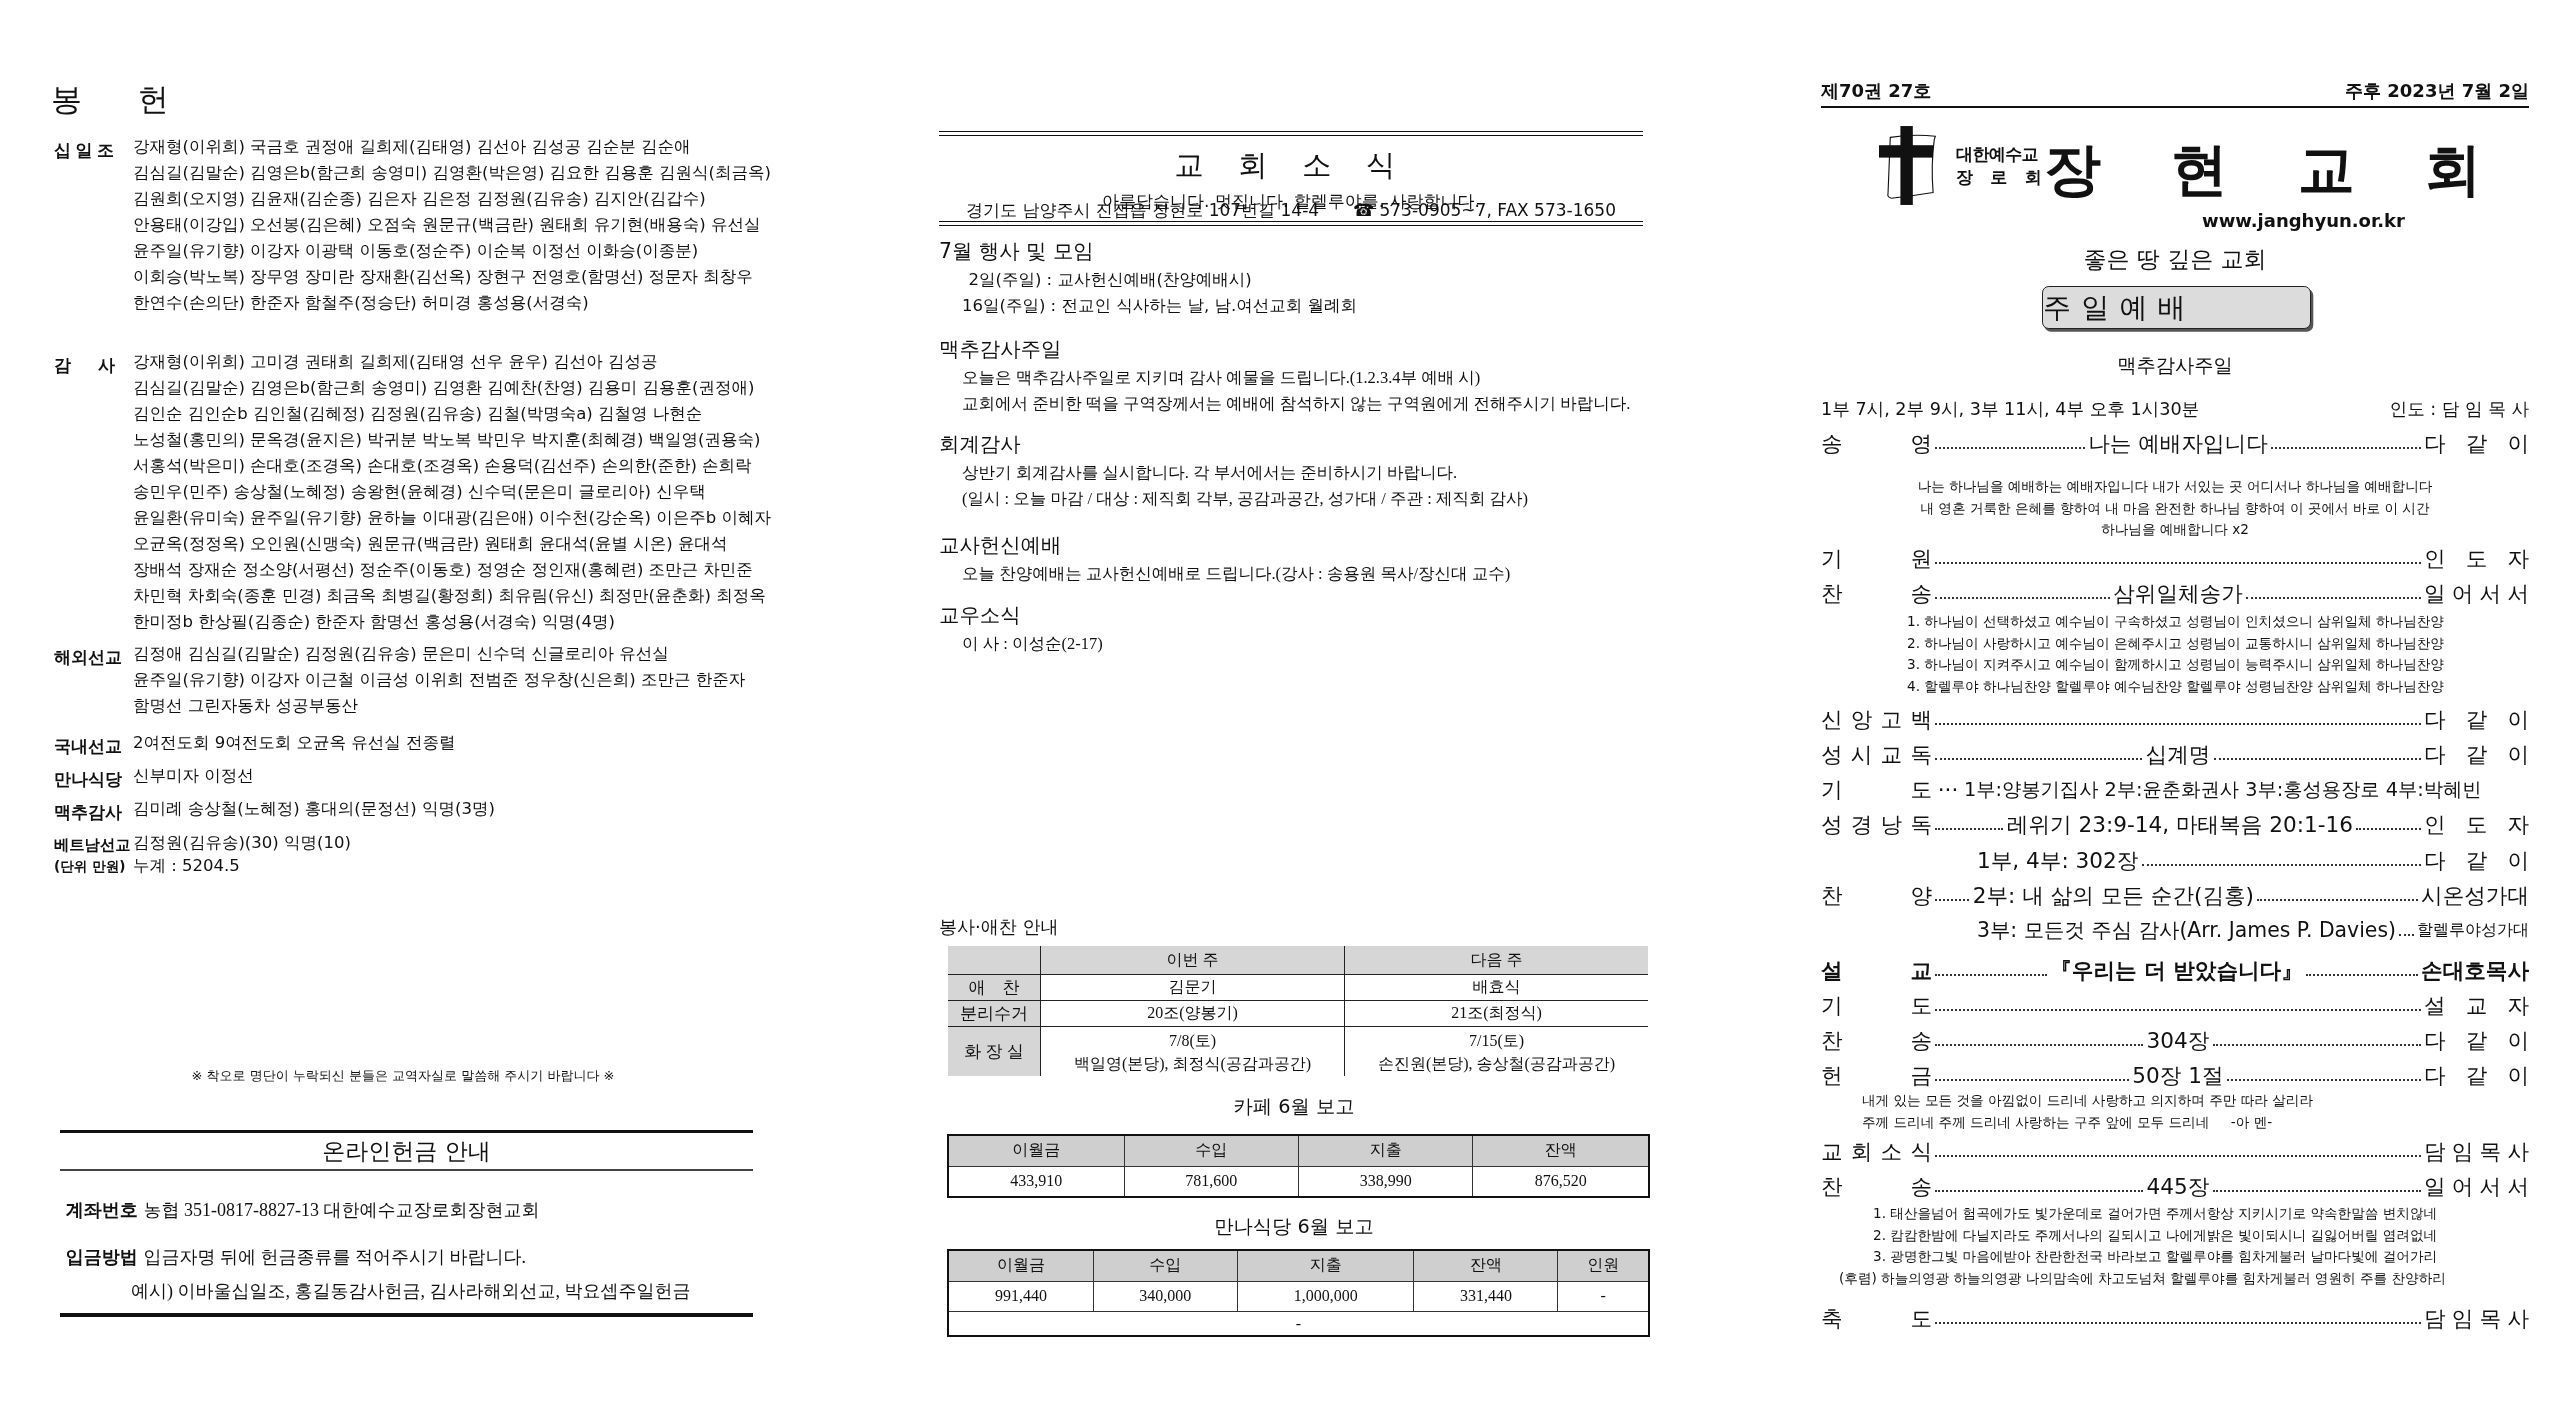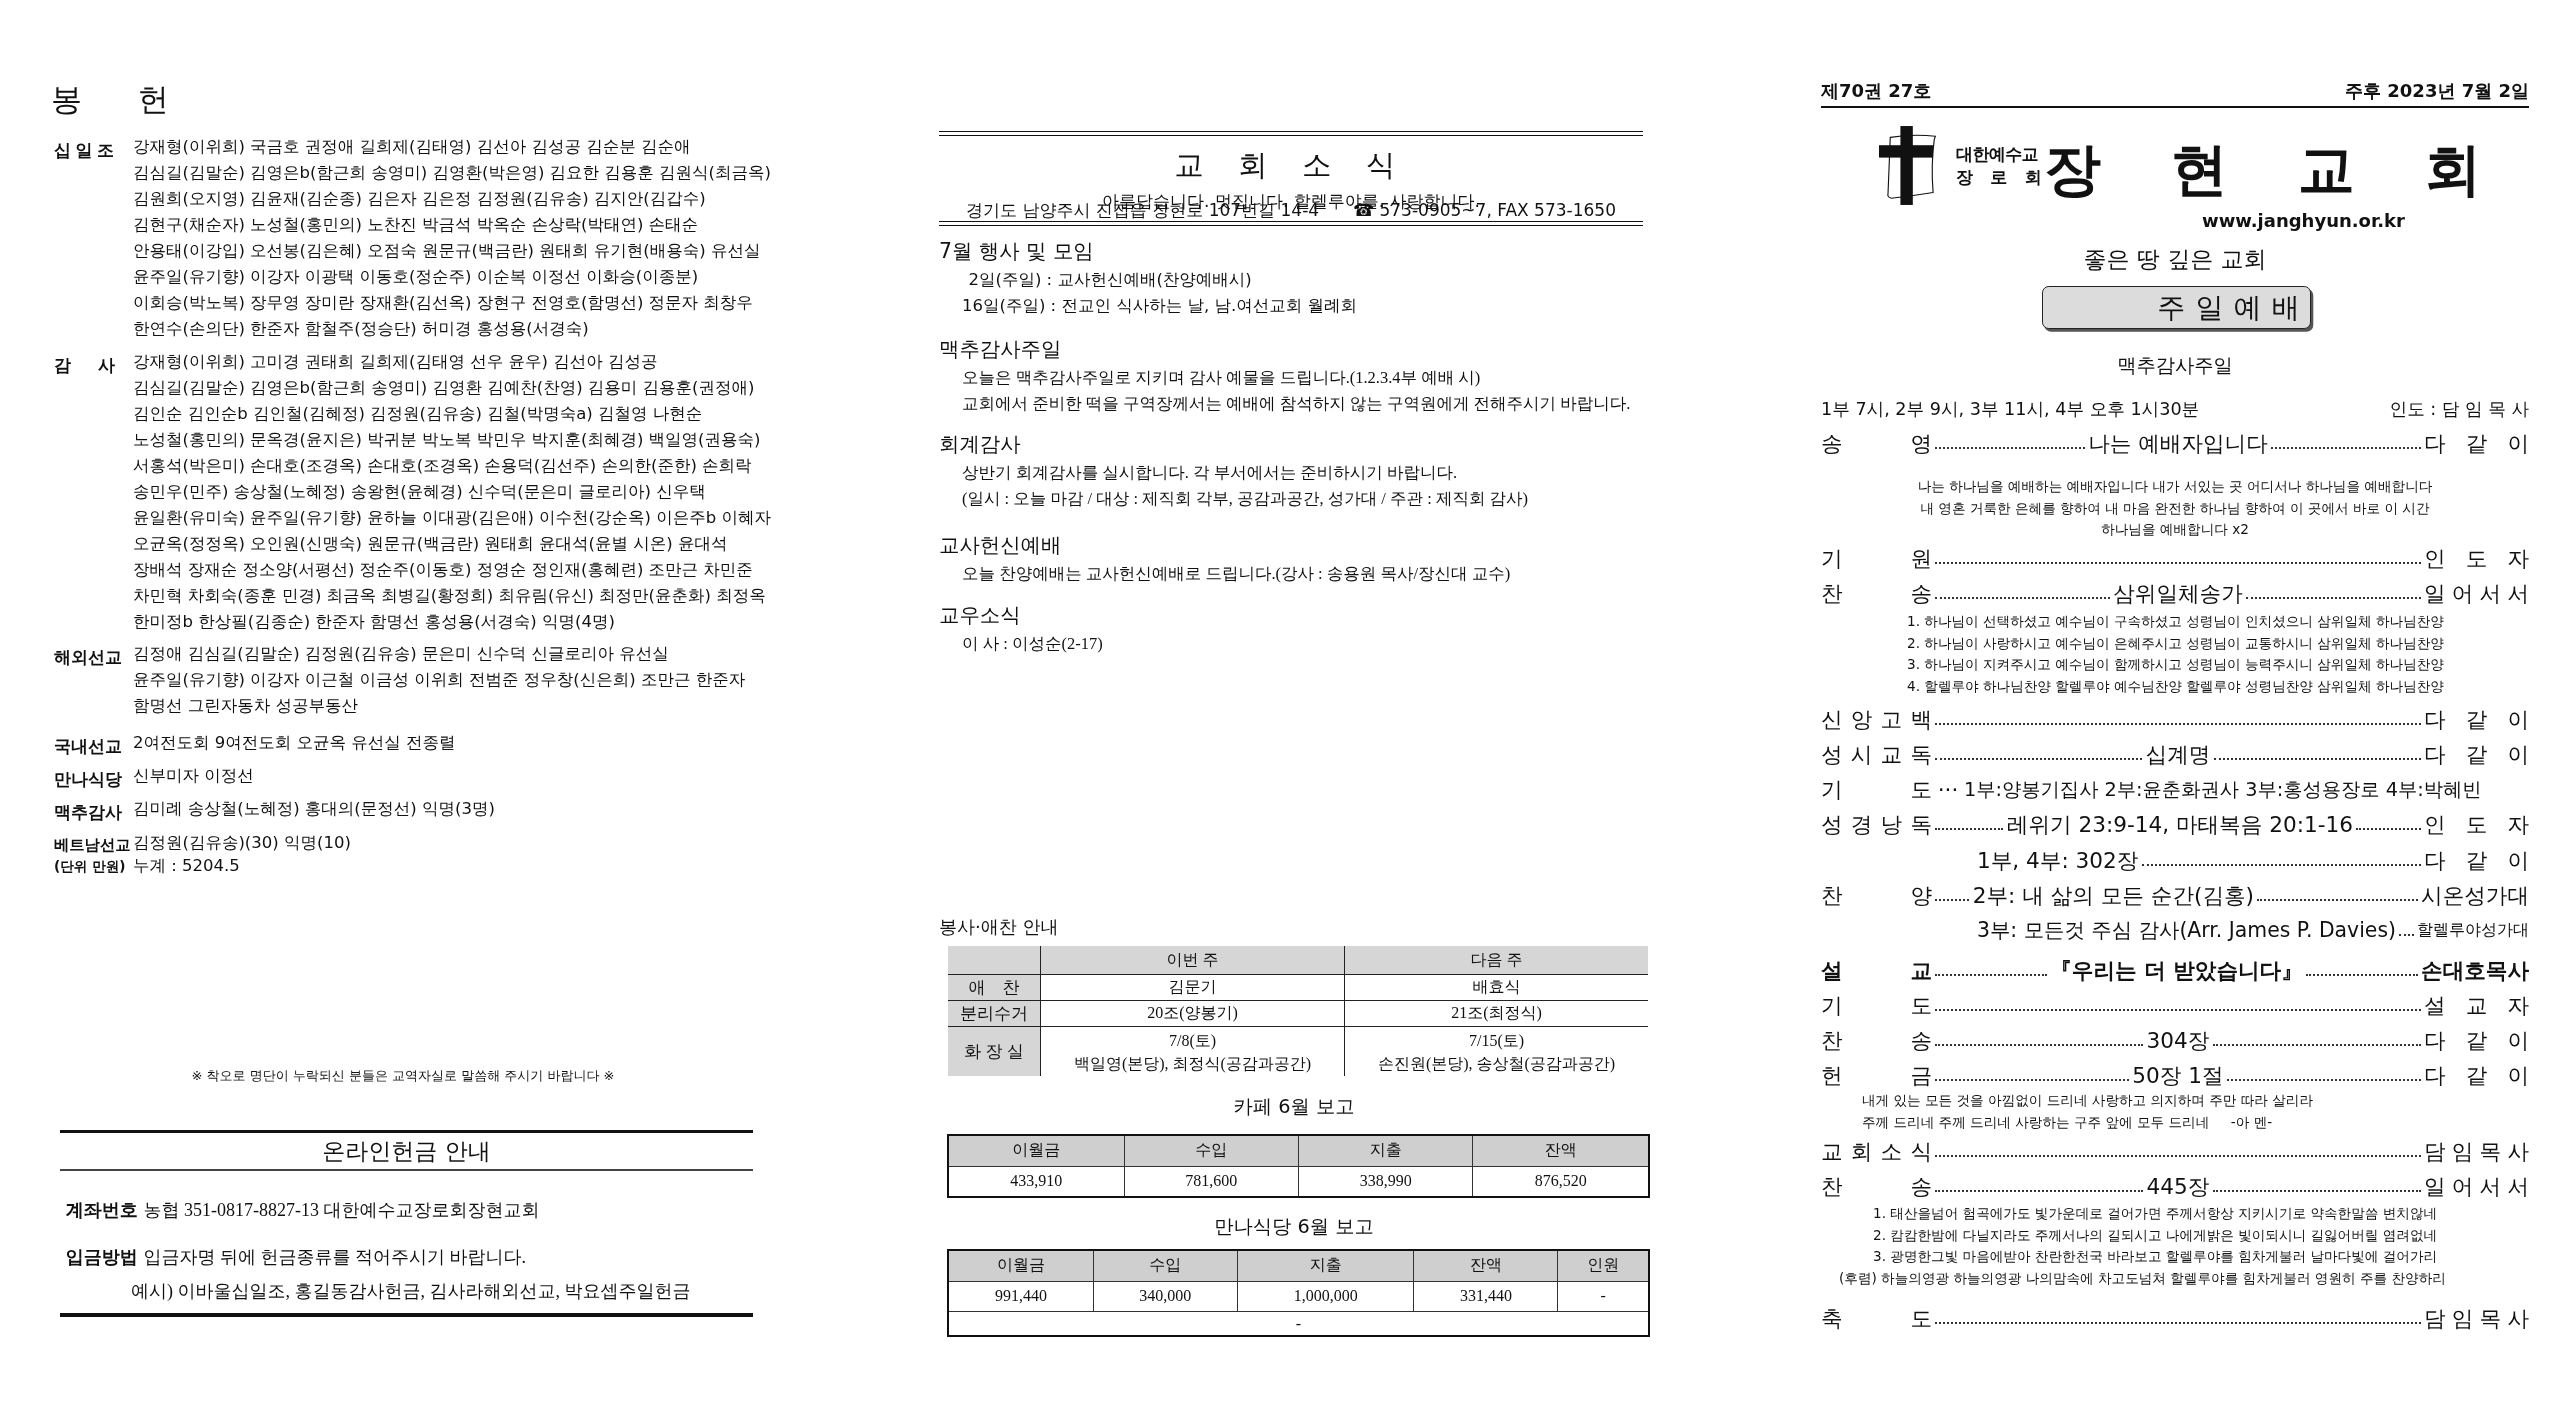--- a/index.html
+++ b/index.html
@@ -43,21 +43,21 @@
   .rep-table tr.hd td{background:#cfcfcf;}
   .rep-table{border-left:2.3px solid #111;border-right:2.3px solid #111;}
   
   #issue{left:1821px;top:79px;font-size:18px;font-weight:bold;}
   #date{left:2157px;width:372px;top:79px;text-align:right;font-size:18px;font-weight:bold;}
   #top-rule{left:1821px;width:708px;top:106px;height:1.7px;background:#111;}
   #logo{left:1879px;top:126px;width:448px;height:85px;}
   #website{left:2202px;top:210px;font-size:18px;font-weight:bold;}
   #motto{left:1821px;width:708px;top:244px;text-align:center;font-size:23px;}
   #worship-box{left:2042px;top:286px;width:267px;height:41px;border:1.7px solid #222;border-radius:6.8px;
-     background:#dcdcdc;box-shadow:2.3px 2.8px 0 #555;text-align:right;font-size:28px;line-height:41px;letter-spacing:10.2px;}
+     background:#dcdcdc;box-shadow:2.3px 2.8px 0 #555;text-align:left;font-size:28px;line-height:41px;letter-spacing:10.2px;}
   #occasion{left:1821px;width:708px;top:352px;text-align:center;font-size:19.3px;}
   #times{left:1821px;top:397px;font-size:17.6px;}
   #leader{left:2271px;width:258px;top:397px;text-align:right;font-size:17.6px;}
   .ord{position:absolute;left:1821px;width:708px;height:32px;display:flex;align-items:center;font-size:21.6px;white-space:nowrap;}
   .ord .nm{width:111px;display:flex;justify-content:space-between;flex:none;}
   .ord .dots{flex:1;border-bottom:2.8px dotted #333;height:0;margin:0 3.4px;position:relative;top:4.5px;min-width:11.4px;}
   .ord .who{width:105px;display:flex;justify-content:space-between;flex:none;}
   .ord.bold{font-weight:bold;}
   .lyr{position:absolute;left:1821px;width:708px;text-align:center;font-size:13.6px;line-height:21.6px;white-space:nowrap;}
   .lyr-l{position:absolute;font-size:13.6px;line-height:21.6px;white-space:nowrap;}
@@ -66,21 +66,20 @@
 <body>
 
 <div id="left-title" class="abs">봉 헌</div>
 
 <div class="off-group" style="top:134px">
   <div class="off-label" style="top:4.5px;letter-spacing:4.5px">십일조</div>
   <div class="off-lines">
     <div class="off-line">강재형(이위희) 국금호 권정애 길희제(김태영) 김선아 김성공 김순분 김순애</div>
     <div class="off-line">김심길(김말순) 김영은b(함근희 송영미) 김영환(박은영) 김요한 김용훈 김원식(최금옥)</div>
     <div class="off-line">김원희(오지영) 김윤재(김순종) 김은자 김은정 김정원(김유송) 김지안(김갑수)</div>
-    <div class="off-line">김현구(채순자) 노성철(홍민의) 노찬진 박금석 박옥순 손상락(박태연) 손태순</div>
     <div class="off-line">안용태(이강입) 오선봉(김은혜) 오점숙 원문규(백금란) 원태희 유기현(배용숙) 유선실</div>
     <div class="off-line">윤주일(유기향) 이강자 이광택 이동호(정순주) 이순복 이정선 이화승(이종분)</div>
     <div class="off-line">이회승(박노복) 장무영 장미란 장재환(김선옥) 장현구 전영호(함명선) 정문자 최창우</div>
     <div class="off-line">한연수(손의단) 한준자 함철주(정승단) 허미경 홍성용(서경숙)</div>
   </div>
 </div>
 
 <div class="off-group" style="top:349px">
   <div class="off-label" style="top:4.5px;letter-spacing:27px">감사</div>
   <div class="off-lines">

